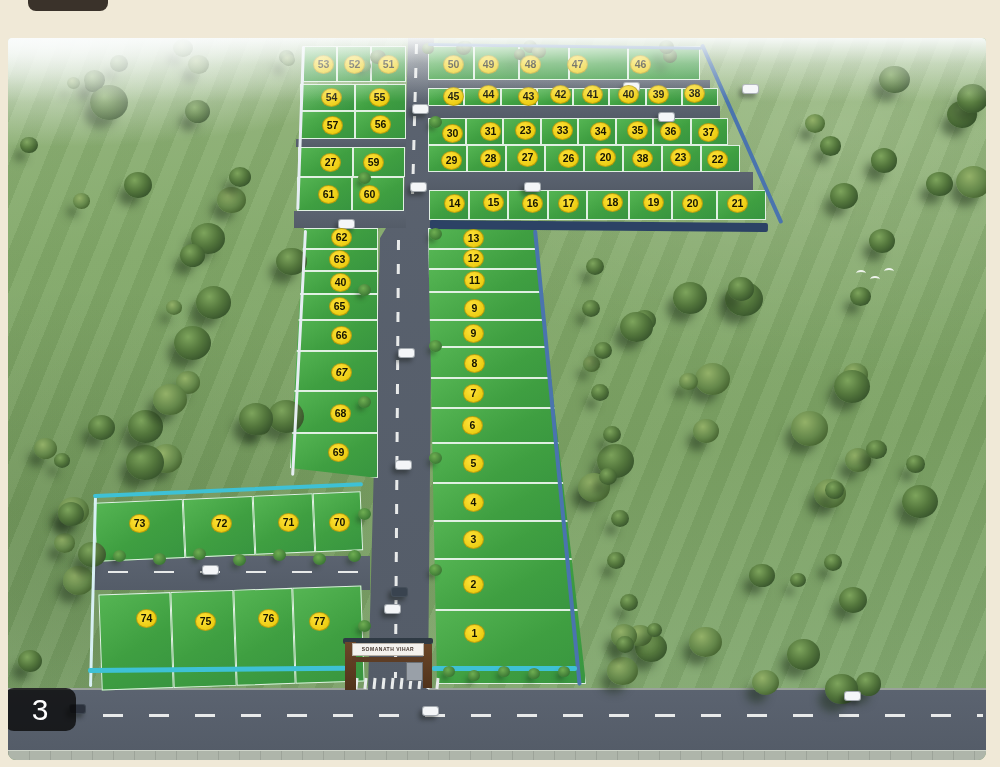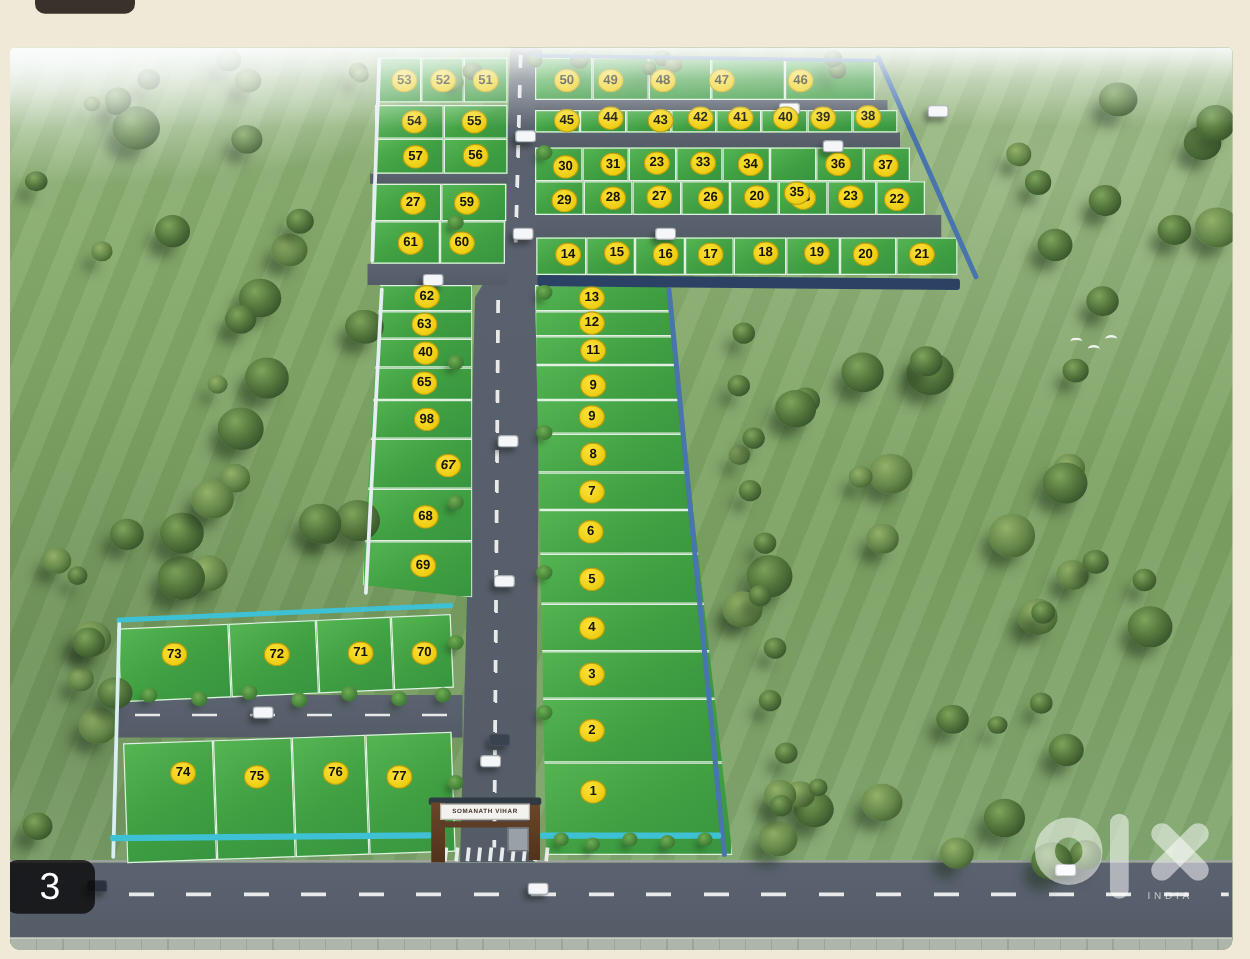--- a/index.html
+++ b/index.html
@@ -375,21 +375,21 @@
         <div class="badge" style="left: 587px; top: 110px;">20</div>
         <div class="badge" style="left: 550px; top: 111px;">26</div>
         <div class="badge" style="left: 509px; top: 110px;">27</div>
         <div class="badge" style="left: 472px; top: 111px;">28</div>
         <div class="badge" style="left: 433px; top: 113px;">29</div>
         <div class="badge" style="left: 434px; top: 86px;">30</div>
         <div class="badge" style="left: 472px; top: 84px;">31</div>
         <div class="badge" style="left: 507px; top: 83px;">23</div>
         <div class="badge" style="left: 544px; top: 83px;">33</div>
         <div class="badge" style="left: 582px; top: 84px;">34</div>
-        <div class="badge" style="left: 619px; top: 83px; margin-top: 24px;">35</div>
+        <div class="badge" style="left: 619px; top: 83px;">35</div>
         <div class="badge" style="left: 652px; top: 84px;">36</div>
         <div class="badge" style="left: 690px; top: 85px;">37</div>
         <div class="badge" style="left: 676px; top: 46px;">38</div>
         <div class="badge" style="left: 640px; top: 47px;">39</div>
         <div class="badge" style="left: 610px; top: 47px;">40</div>
         <div class="badge" style="left: 574px; top: 47px;">41</div>
         <div class="badge" style="left: 542px; top: 47px;">42</div>
         <div class="badge" style="left: 510px; top: 49px;">43</div>
         <div class="badge" style="left: 470px; top: 47px;">44</div>
         <div class="badge" style="left: 435px; top: 49px;">45</div>
@@ -406,22 +406,22 @@
         <div class="badge" style="left: 362px; top: 77px;">56</div>
         <div class="badge" style="left: 314px; top: 78px;">57</div>
         <div class="badge" style="left: 312px; top: 115px;">27</div>
         <div class="badge" style="left: 355px; top: 115px;">59</div>
         <div class="badge" style="left: 351px; top: 147px;">60</div>
         <div class="badge" style="left: 310px; top: 147px;">61</div>
         <div class="badge" style="left: 323px; top: 190px;">62</div>
         <div class="badge" style="left: 321px; top: 212px;">63</div>
         <div class="badge" style="left: 322px; top: 235px;">40</div>
         <div class="badge" style="left: 321px; top: 259px;">65</div>
-        <div class="badge" style="left: 323px; top: 288px;">98</div>
-        <div class="badge" style="left: 340px; top: 325px; font-style: italic;">67</div>
+        <div class="badge" style="left: 323px; top: 288px;">66</div>
+        <div class="badge" style="left: 323px; top: 325px; font-style: italic;">67</div>
         <div class="badge" style="left: 322px; top: 366px;">68</div>
         <div class="badge" style="left: 320px; top: 405px;">69</div>
         <div class="badge" style="left: 321px; top: 475px;">70</div>
         <div class="badge" style="left: 270px; top: 475px;">71</div>
         <div class="badge" style="left: 203px; top: 476px;">72</div>
         <div class="badge" style="left: 121px; top: 476px;">73</div>
         <div class="badge" style="left: 128px; top: 571px;">74</div>
         <div class="badge" style="left: 187px; top: 574px;">75</div>
         <div class="badge" style="left: 250px; top: 571px;">76</div>
         <div class="badge" style="left: 301px; top: 574px;">77</div>
@@ -429,21 +429,14 @@
     <div id="gate">
       <div class="g-roof"></div>
       <div class="g-pillar-l"></div>
       <div class="g-pillar-r"></div>
       <div class="g-sign">SOMANATH VIHAR</div>
       <div class="g-beam"></div>
       <div class="g-booth"></div>
     </div>
     <div id="haze"></div>
     <div id="counter">3</div>
-    <div id="watermark">
-      <div class="wm-o"></div>
-      <div class="wm-l"></div>
-      <div class="wm-x1"></div>
-      <div class="wm-x2"></div>
-      <div class="wm-india">INDIA</div>
-    </div>
   </div>
 </div>
 
 </body></html>

